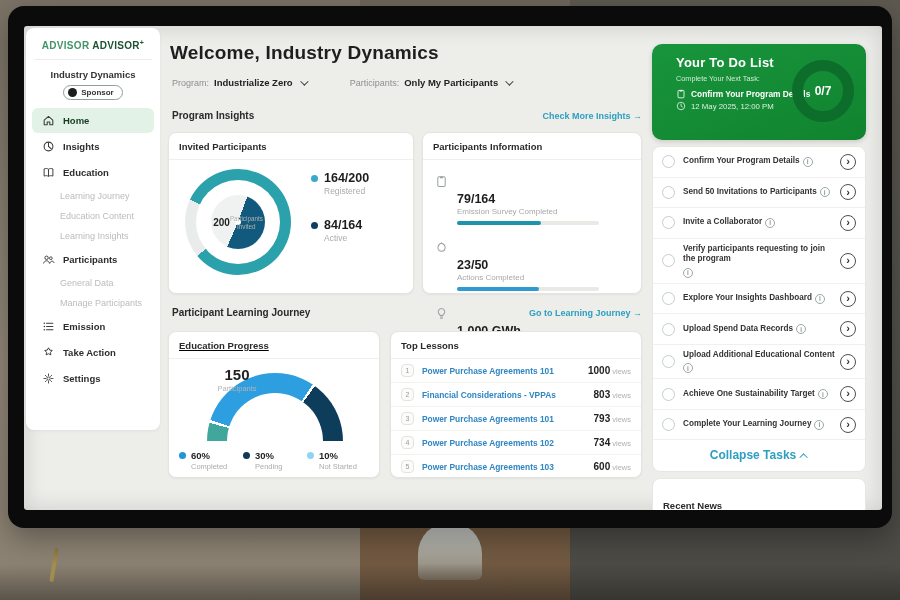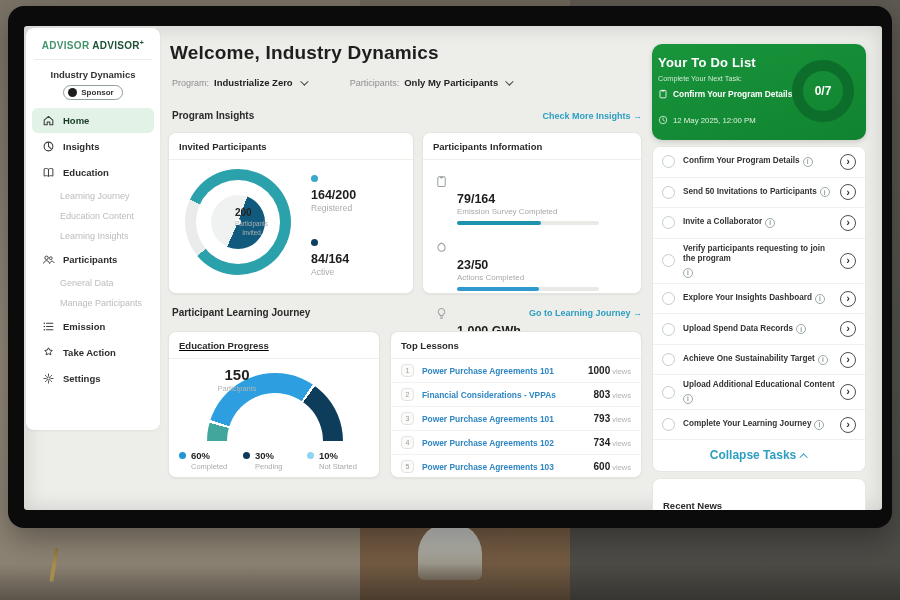--- a/index.html
+++ b/index.html
@@ -36,25 +36,25 @@
   .chev { width:6px; height:6px; border-right:1.4px solid #3c3c3c; border-bottom:1.4px solid #3c3c3c; transform:rotate(45deg) translateY(-2px); margin-left:7px; }
   .sec-row { position:absolute; left:148px; width:470px; display:flex; justify-content:space-between; align-items:center; }
   .sec-title { font-size:10px; font-weight:bold; color:#2a2a2a; }
   .sec-link { font-size:9px; font-weight:bold; color:#2d9fc0; cursor:pointer; }
   .card { position:absolute; background:#fff; border:1px solid #e4e4e1; border-radius:8px; box-shadow:0 1px 2px rgba(0,0,0,.05); }
   .card-title { font-size:9.5px; font-weight:bold; color:#2a2a2a; padding:8px 10px 7px; border-bottom:1px solid #efefec; }
   
   .donut { position:absolute; left:16px; top:36px; width:106px; height:106px; border-radius:50%; }
   .d-mid { position:absolute; inset:11px; background:#fff; border-radius:50%; }
   .d-ring2 { position:absolute; inset:15px; border-radius:50%; }
-  .d-hole { position:absolute; inset:24px; background:#fff; border-radius:50%; display:flex; flex-direction:column; align-items:flex-start; justify-content:center; text-align:center; }
+  .d-hole { position:absolute; inset:24px; background:#fff; border-radius:50%; display:flex; flex-direction:row; align-items:center; justify-content:center; text-align:center; }
   .d-val { font-size:10px; font-weight:bold; color:#222; }
   .d-lab { font-size:6.3px; color:#b0b0b0; line-height:1.3; margin-top:2px; }
   .legend { position:absolute; left:142px; top:38px; }
-  .leg-entry { display:flex; gap:6px; margin-bottom:22px;flex-direction:column; }
+  .leg-entry { display:flex; gap:6px; margin-bottom:22px; }
   .leg-dot { width:7px; height:7px; border-radius:50%; margin-top:4px; flex:none; }
   .leg-val { font-size:12.5px; font-weight:bold; color:#1d1d1d; }
   .leg-lab { font-size:8.5px; color:#ababab; margin-top:1px; }
   
   .info-rows { padding:6px 12px; }
   .info-row { display:flex; gap:9px; padding:6px 0 7px; }
   .i-icon { width:13px; height:13px; color:#9aa0a0; margin-top:3px; flex:none; }
   .i-icon svg { width:13px; height:13px; display:block; }
   .i-val { font-size:12.5px; font-weight:bold; color:#1d1d1d;margin-top:20px; }
   .i-lab { font-size:8px; color:#a8a8a8; margin-top:1px; }
@@ -72,25 +72,25 @@
   .g-leg-pct { font-size:9.5px; font-weight:bold; color:#1f1f1f; }
   .g-leg-lab { font-size:7.5px; color:#ababab; margin-top:1px; }
   
   .lesson { display:flex; align-items:center; padding:5px 10px; border-bottom:1px solid #f2f2ef; min-height:23px; }
   .lesson:last-child { border-bottom:none; }
   .rank { width:13px; height:13px; border:1px solid #e3e3e0; background:#fbfbfa; border-radius:4px; font-size:7px; color:#9a9a9a; display:flex; align-items:center; justify-content:center; margin-right:8px; flex:none; }
   .l-title { font-size:8.4px; font-weight:bold; color:#2f86c2; flex:1; cursor:pointer; }
   .l-views { font-size:10px; font-weight:bold; color:#222; }
   .l-views span { font-size:7.5px; font-weight:normal; color:#b0b0b0; margin-left:2px; }
   
-  .todo-green { position:absolute; left:628px; top:18px; width:214px; height:96px; border-radius:10px; background:linear-gradient(160deg,#18953c,#11832f); color:#fff; padding:11px 6px; box-shadow:0 2px 5px rgba(0,0,0,.15); }
+  .todo-green { position:absolute; left:628px; top:18px; width:214px; height:96px; border-radius:10px; background:linear-gradient(160deg,#18953c,#11832f); color:#fff; padding:11px 24px; box-shadow:0 2px 5px rgba(0,0,0,.15); }
   .tg-title { font-size:13px; font-weight:bold; letter-spacing:.2px; }
   .tg-sub { font-size:7.3px; color:#cfe9d4; margin-top:4px; }
   .tg-task { display:flex; align-items:center; gap:5px; font-size:8.4px; font-weight:bold; margin-top:6px; }
-  .tg-due { display:flex; align-items:center; gap:5px; font-size:7.8px; color:#ddf1e0; margin-top:16px; }
+  .tg-due { display:flex; align-items:center; gap:5px; font-size:7.8px; color:#ddf1e0; margin-top:2px; }
   .tg-ic { width:10px; height:10px; flex:none; } .tg-ic svg { width:10px; height:10px; display:block; }
   .badge { position:absolute; right:12px; top:16px; width:62px; height:62px; border-radius:50%; border:11px solid #0c6e2a; display:flex; align-items:center; justify-content:center; font-size:12px; font-weight:bold; color:#fff; }
   .todo-card { position:absolute; left:628px; top:120px; width:214px; height:326px; background:#fff; border-radius:8px; border:1px solid #e6e6e3; overflow:hidden; }
   .todo-item { display:flex; align-items:center; padding:5px 9px; border-bottom:1px solid #f0f0ed; min-height:30.5px; }
   .cb { width:13px; height:13px; border:1.5px solid #c2cecd; border-radius:50%; margin-right:8px; flex:none; cursor:pointer; }
   .t-mid { flex:1; display:flex; align-items:center; flex-wrap:wrap; gap:3px; padding-right:4px; }
   .t-label { font-size:8.2px; font-weight:bold; color:#333; line-height:1.3; }
   .t-info { width:10px; height:10px; border:1px solid #9ba8a6; border-radius:50%; color:#8c9a98; font-size:6.5px; display:inline-flex; align-items:center; justify-content:center; flex:none; cursor:pointer; }
   .t-info::after { content:"i"; font-weight:bold; }
   .t-go { width:16px; height:16px; border:1.4px solid #4e4e4e; border-radius:50%; display:flex; align-items:center; justify-content:center; flex:none; cursor:pointer; color:#333; }
@@ -440,29 +440,29 @@
               <span class="cb"></span>
               <span class="t-mid">
                 <span class="t-label">Upload Spend Data Records</span>
                 <span class="t-info"></span>
               </span>
               <span class="t-go"></span>
             </div>
             <div class="todo-item">
               <span class="cb"></span>
               <span class="t-mid">
+                <span class="t-label">Upload Additional Educational Content</span>
+                <span class="t-info"></span>
+              </span>
+              <span class="t-go"></span>
+            </div>
+            <div class="todo-item">
+              <span class="cb"></span>
+              <span class="t-mid">
                 <span class="t-label">Achieve One Sustainability Target</span>
-                <span class="t-info"></span>
-              </span>
-              <span class="t-go"></span>
-            </div>
-            <div class="todo-item">
-              <span class="cb"></span>
-              <span class="t-mid">
-                <span class="t-label">Upload Additional Educational Content</span>
                 <span class="t-info"></span>
               </span>
               <span class="t-go"></span>
             </div>
             <div class="todo-item">
               <span class="cb"></span>
               <span class="t-mid">
                 <span class="t-label">Complete Your Learning Journey</span>
                 <span class="t-info"></span>
               </span>

